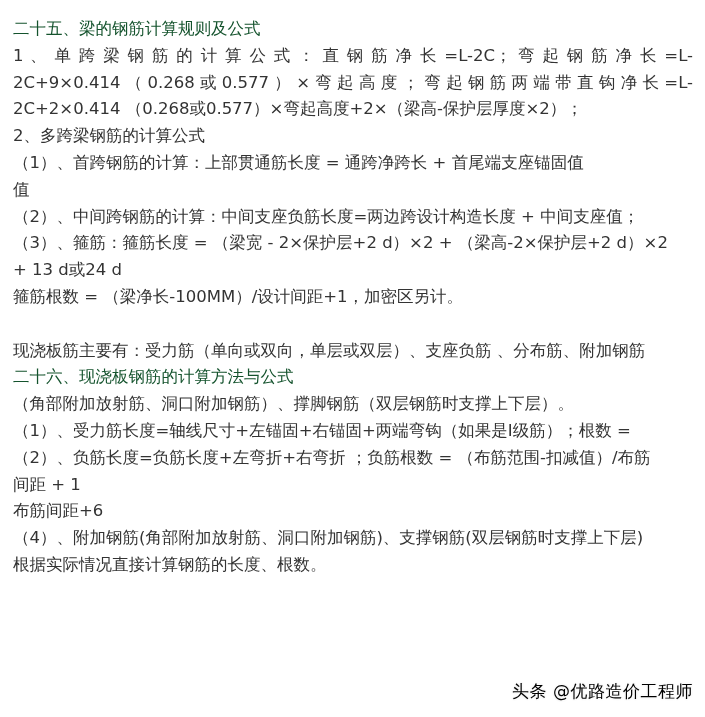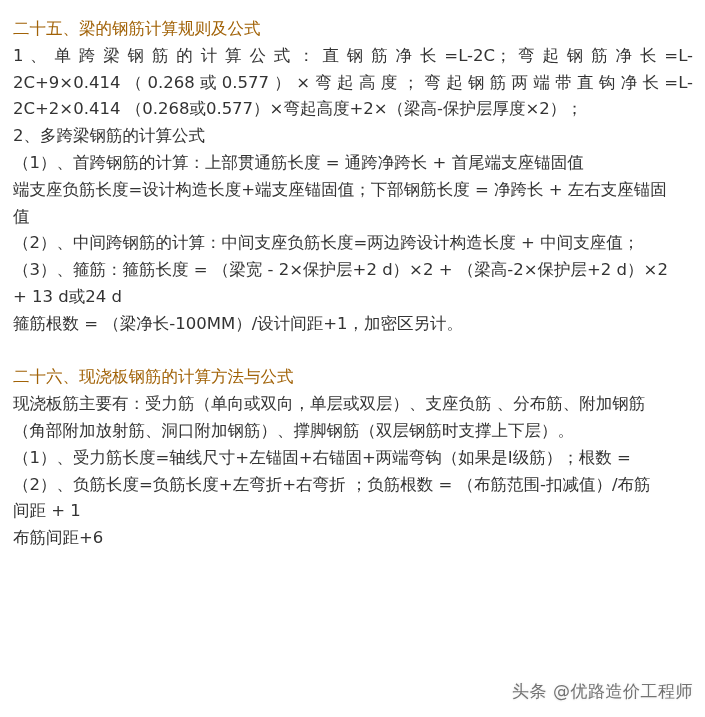--- a/index.html
+++ b/index.html
@@ -22,61 +22,62 @@
       width: 680px;
       font-size: 16.5px;
       line-height: 26.8px;
     }
     .line {
       margin: 0;
       white-space: normal;
       word-break: break-all;
     }
     .heading {
-      color: #a16207;
+      color: #14532d;
       font-family: Liberation Serif, serif;
     }
     .blank {
       height: 26.8px;
     }
     .spaced {
       text-align: justify;
       text-align-last: justify;
     }
     .watermark {
       position: absolute;
       right: 12px;
       top: 680px;
       font-size: 17px;
-      color: #737373;
+      color: #000000;
       text-shadow: 1px 1px 1px #ffffff, -1px -1px 1px #ffffff, 0 0 2px rgba(0,0,0,0.25);
       letter-spacing: 0.5px;
     }
   </style>
 </head>
 <body>
 
 <div class="article">
   <p class="line heading">二十五、梁的钢筋计算规则及公式</p>
   <p class="line spaced">1 、 单 跨 梁 钢 筋 的 计 算 公 式 ： 直 钢 筋 净 长 =L-2C； 弯 起 钢 筋 净 长 =L-</p>
   <p class="line spaced">2C+9×0.414 （ 0.268 或 0.577 ） × 弯 起 高 度 ； 弯 起 钢 筋 两 端 带 直 钩 净 长 =L-</p>
   <p class="line">2C+2×0.414 （0.268或0.577）×弯起高度+2×（梁高-保护层厚度×2）；</p>
   <p class="line">2、多跨梁钢筋的计算公式</p>
   <p class="line">（1）、首跨钢筋的计算：上部贯通筋长度 = 通跨净跨长 + 首尾端支座锚固值</p>
-  <p class="line">端支座负筋长度=设计构造长度+端支座锚固值；下部钢筋长度 = 净跨长 + 左右支座锚固</p>
   <p class="line">值</p>
   <p class="line">（2）、中间跨钢筋的计算：中间支座负筋长度=两边跨设计构造长度 + 中间支座值；</p>
   <p class="line">（3）、箍筋：箍筋长度 = （梁宽 - 2×保护层+2 d）×2 + （梁高-2×保护层+2 d）×2</p>
   <p class="line"> + 13 d或24 d</p>
   <p class="line">箍筋根数 = （梁净长-100MM）/设计间距+1，加密区另计。</p>
 
   <div class="blank"></div>
 
+  <p class="line">现浇板筋主要有：受力筋（单向或双向，单层或双层）、支座负筋 、分布筋、附加钢筋</p>
   <p class="line heading">二十六、现浇板钢筋的计算方法与公式</p>
-  <p class="line">现浇板筋主要有：受力筋（单向或双向，单层或双层）、支座负筋 、分布筋、附加钢筋</p>
   <p class="line">（角部附加放射筋、洞口附加钢筋）、撑脚钢筋（双层钢筋时支撑上下层）。</p>
   <p class="line">（1）、受力筋长度=轴线尺寸+左锚固+右锚固+两端弯钩（如果是Ⅰ级筋）；根数 =</p>
   <p class="line">（2）、负筋长度=负筋长度+左弯折+右弯折 ；负筋根数 = （布筋范围-扣减值）/布筋</p>
   <p class="line">间距 + 1</p>
   <p class="line">布筋间距+6</p>
+  <p class="line">（4）、附加钢筋(角部附加放射筋、洞口附加钢筋)、支撑钢筋(双层钢筋时支撑上下层)</p>
+  <p class="line">根据实际情况直接计算钢筋的长度、根数。</p>
 </div>
 
 <div class="watermark">头条 @优路造价工程师</div>
 
 </body></html>

